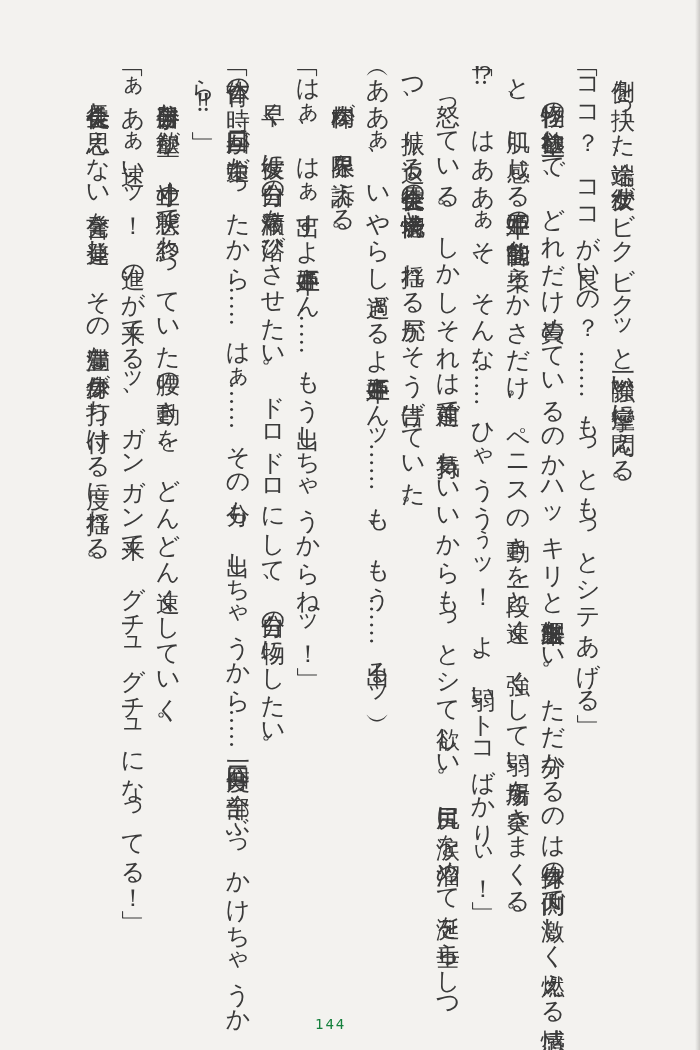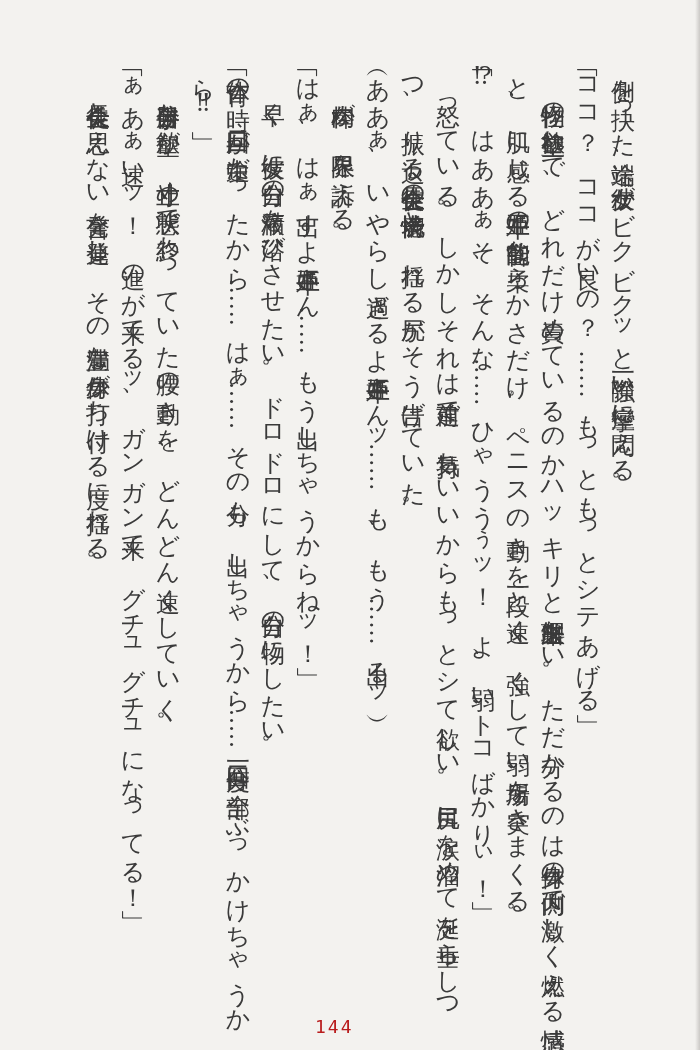--- a/index.html
+++ b/index.html
@@ -42,23 +42,23 @@
     padding: 0;
   }
   .para.indent {
     text-indent: 1em;
   }
   .page-number {
     position: absolute;
     top: 1016px;
     left: 315px;
     font-family: "DejaVu Sans Mono", "Liberation Mono", monospace;
-    font-size: 18px;
+    font-size: 14px;
     letter-spacing: 2px;
-    color: #b91c1c;
+    color: #15803d;
   }
 </style>
 </head>
 <body>
 
 <div class="page">
   <div class="text-area">
       <p class="para">側を抉った途端、彼女がビクビクッと一際強い痙攣に悶える。</p>
       <p class="para">「ココ？　ココが良いの？　……もっともっとシテあげる」</p>
       <p class="para indent">怪物の欲望塗れで、どれだけ責めているのかハッキリと理解出来ない。ただ分かるのは身体の内側で激しく燃える感情と、肌に感じる千亜姫の官能的な柔らかさだけ。ペニスの動きを一段と速く、強くして弱い場所を突きまくる。</p>

